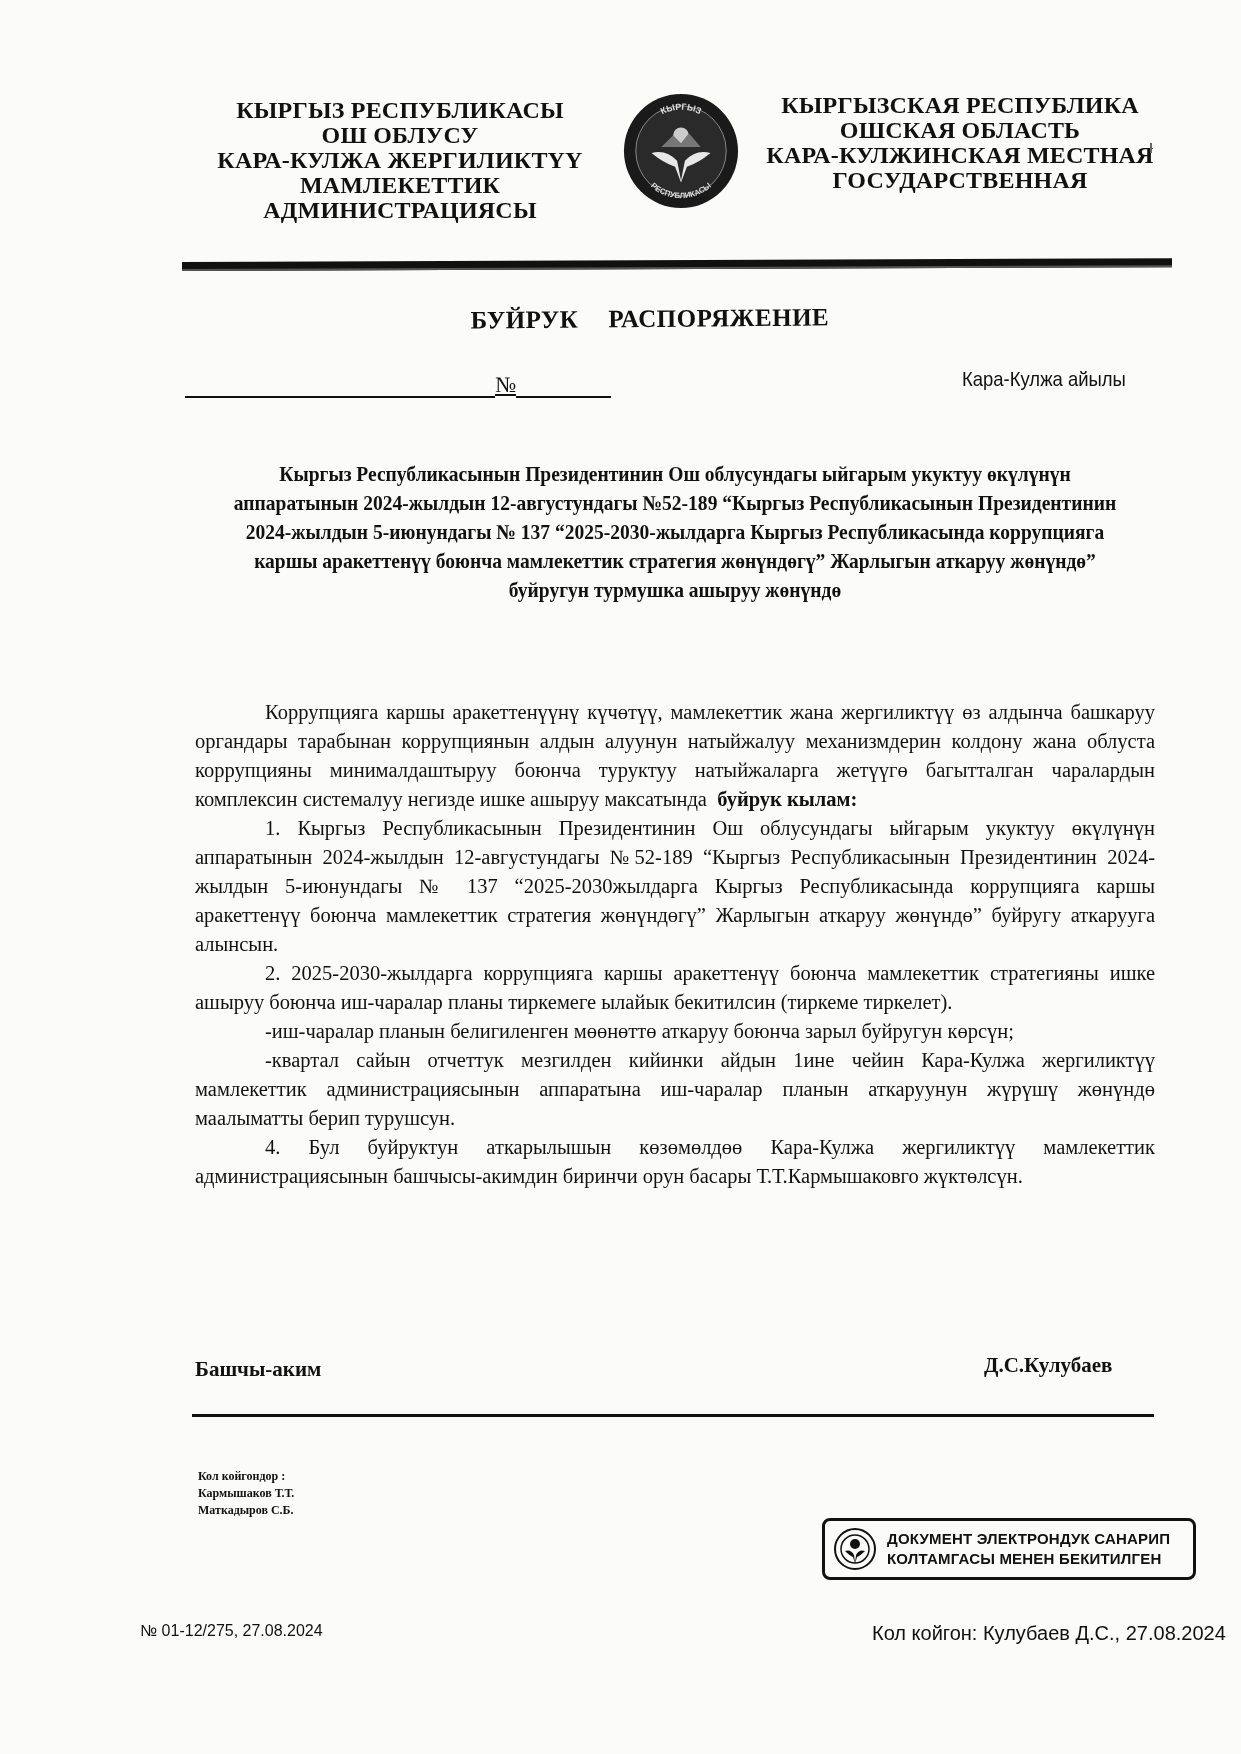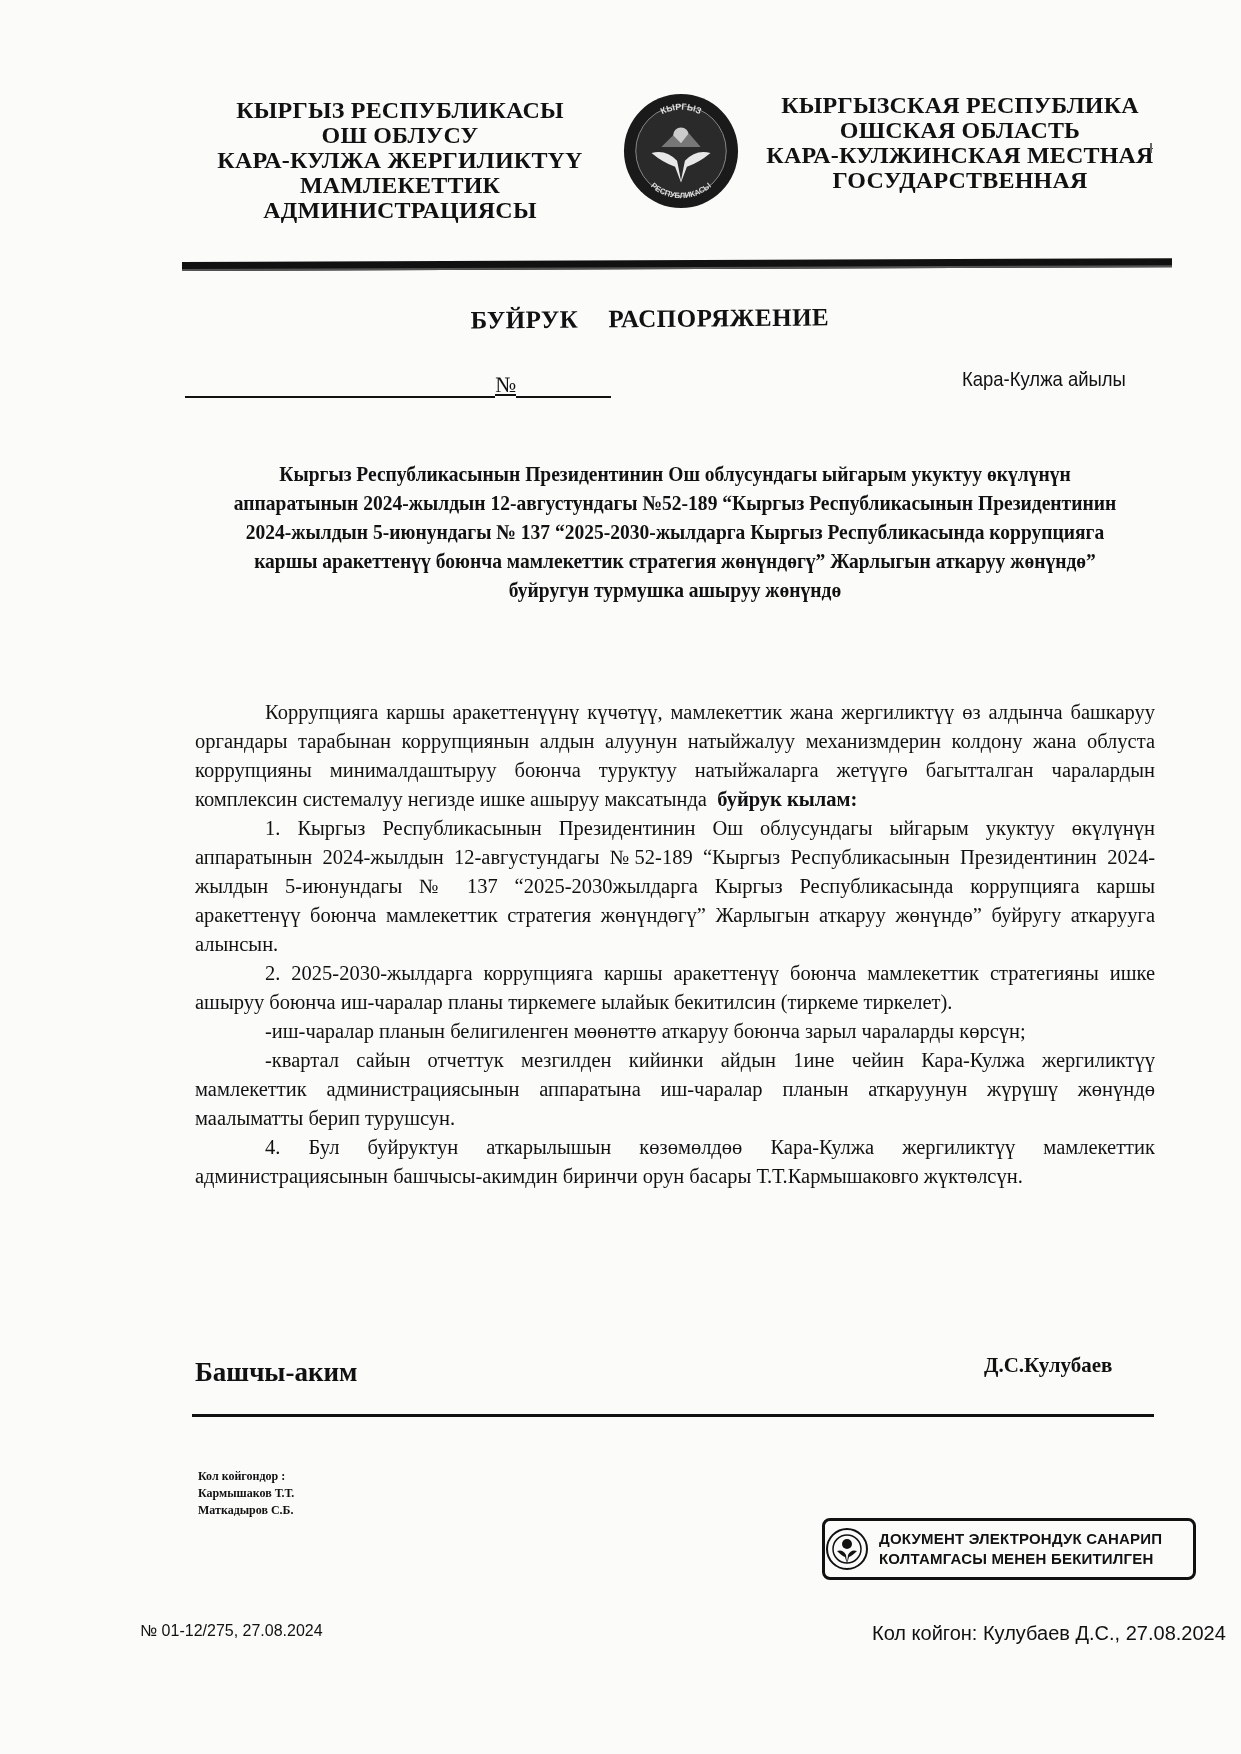--- a/index.html
+++ b/index.html
@@ -36,29 +36,29 @@
     left: 195px; top: 460px; width: 960px; text-align: center;
     font-weight: bold; font-size: 21px; line-height: 29px;
     transform: scaleX(0.93); transform-origin: center;
   }
   #body {
     left: 195px; top: 698px; width: 960px;
     font-size: 20.5px; line-height: 29px; text-align: justify;
   }
   #body p { margin: 0; text-indent: 70px; }
   #body .strong { font-weight: bold; }
-  #sig-title { left: 195px; top: 1357px; font-size: 27px; font-weight: bold; }
+  #sig-title { left: 195px; top: 1357px; font-size: 21px; font-weight: bold; }
   #sig-name { left: 984px; top: 1353px; font-size: 21px; font-weight: bold; }
   #rule-bottom { left: 192px; top: 1414px; width: 962px; height: 3px; background: #111; }
   #cosign { left: 198px; top: 1468px; font-size: 12px; line-height: 17px; font-weight: bold; font-family: "Liberation Serif", serif; }
   #cosign div { margin: 0; }
   #stamp {
     left: 822px; top: 1518px; width: 374px; height: 62px;
     border: 3px solid #111; border-radius: 8px;
-    display: flex; align-items: center; box-sizing: border-box; 
+    display: flex; align-items: center; box-sizing: border-box; padding-left: 8px;
   }
   #stamp .emb { width: 44px; height: 44px; flex: none; }
   #stamp .txt {
     margin-left: 10px; font-family: "Liberation Sans", sans-serif; font-weight: bold;
     font-size: 15px; line-height: 20px; letter-spacing: 0.2px;
   }
   #signed-by { left: 872px; top: 1622px; font-family: Liberation Sans, sans-serif; font-size: 20px; }
   #reg-no { left: 140px; top: 1622px; font-family: "Liberation Sans", sans-serif; font-size: 16px; }
   #mark { left: 1150px; top: 143px; width: 2px; height: 10px; background: #666; }
 </style>
@@ -110,21 +110,21 @@
 </div>
 
 <div class="abs" id="place">Кара-Кулжа айылы</div>
 
 <div class="abs" id="subject">Кыргыз Республикасынын Президентинин Ош облусундагы ыйгарым укуктуу өкүлүнүн аппаратынын  2024-жылдын 12-августундагы  №52-189  “Кыргыз Республикасынын Президентинин 2024-жылдын 5-июнундагы  № 137   “2025-2030-жылдарга Кыргыз Республикасында коррупцияга каршы аракеттенүү боюнча мамлекеттик стратегия жөнүндөгү” Жарлыгын аткаруу жөнүндө” буйругун турмушка ашыруу жөнүндө</div>
 
 <div class="abs" id="body">
   <p><span>Коррупцияга каршы аракеттенүүнү күчөтүү, мамлекеттик жана жергиликтүү өз алдынча башкаруу органдары тарабынан коррупциянын алдын алуунун натыйжалуу механизмдерин колдону жана облуста коррупцияны минималдаштыруу боюнча туруктуу натыйжаларга жетүүгө багытталган чаралардын комплексин системалуу негизде ишке ашыруу максатында</span>&nbsp;&nbsp;<span class="strong">буйрук кылам:</span></p>
   <p>1. Кыргыз Республикасынын Президентинин Ош облусундагы ыйгарым укуктуу өкүлүнүн аппаратынын 2024-жылдын 12-августундагы №52-189 “Кыргыз Республикасынын Президентинин 2024-жылдын 5-июнундагы № 137 “2025-2030жылдарга Кыргыз Республикасында коррупцияга каршы аракеттенүү боюнча мамлекеттик стратегия жөнүндөгү” Жарлыгын аткаруу жөнүндө” буйругу аткарууга алынсын.</p>
   <p>2. 2025-2030-жылдарга коррупцияга каршы аракеттенүү боюнча мамлекеттик стратегияны ишке ашыруу боюнча  иш-чаралар планы тиркемеге ылайык бекитилсин (тиркеме тиркелет).</p>
-  <p>-иш-чаралар планын белигиленген мөөнөттө аткаруу боюнча зарыл чараларды көрсүн;</p>
+  <p>-иш-чаралар планын белигиленген мөөнөттө аткаруу боюнча зарыл буйругун көрсүн;</p>
   <p>-квартал сайын отчеттук мезгилден кийинки айдын 1ине чейин Кара-Кулжа жергиликтүү мамлекеттик администрациясынын аппаратына иш-чаралар планын аткаруунун жүрүшү жөнүндө маалыматты берип турушсун.</p>
   <p>4. Бул буйруктун аткарылышын көзөмөлдөө Кара-Кулжа жергиликтүү мамлекеттик администрациясынын башчысы-акимдин биринчи орун басары Т.Т.Кармышаковго жүктөлсүн.</p>
 </div>
 
 <div class="abs" id="sig-title">Башчы-аким</div>
 <div class="abs" id="sig-name">Д.С.Кулубаев</div>
 <div class="abs" id="rule-bottom"></div>
 
 <div class="abs" id="cosign">
   <div>Кол койгондор :</div>

